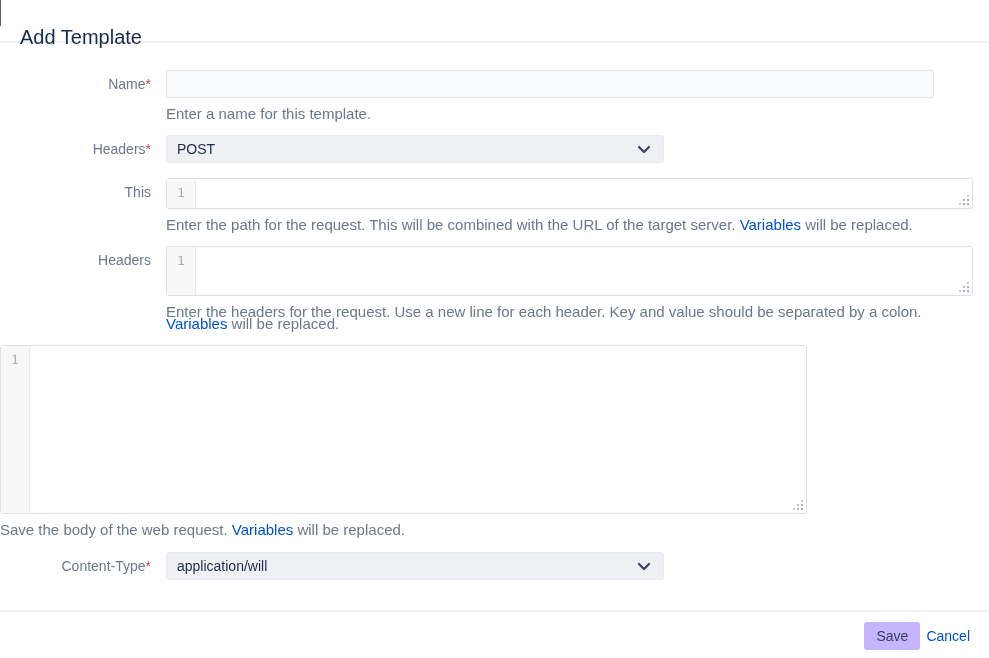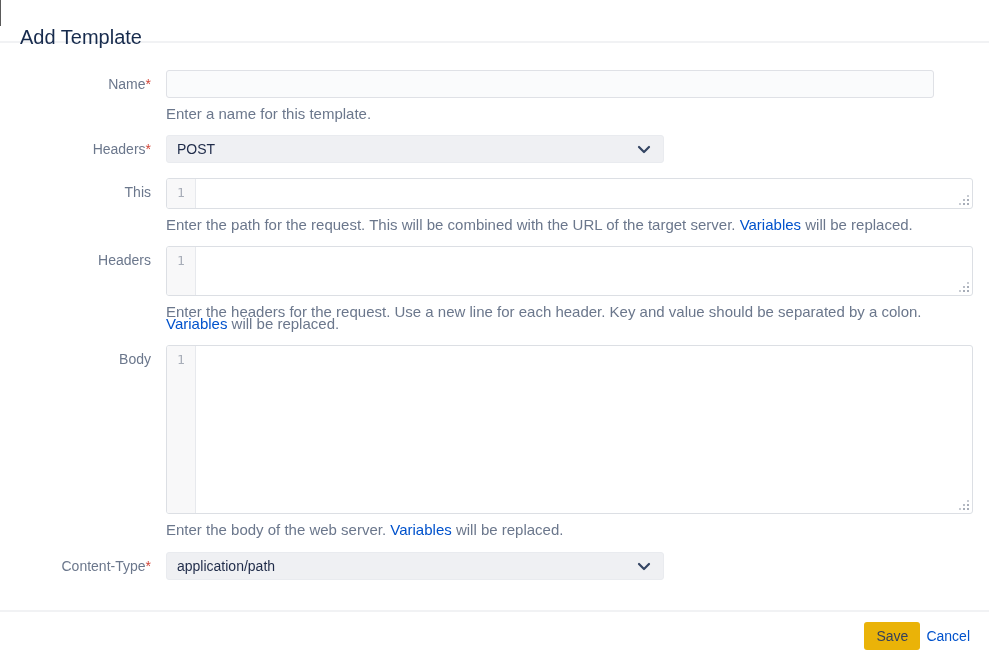--- a/index.html
+++ b/index.html
@@ -146,21 +146,21 @@
     height: 48px;
     border-top: 2px solid #F1F2F4;
     display: flex;
     justify-content: flex-end;
     align-items: flex-start;
     padding: 10px 19px 0 0;
   }
   .save-button {
     height: 28px;
     padding: 0 12px;
-    background: #eab308;
+    background: #c4b5fd;
     border: none;
     border-radius: 3px;
     font-family: "Liberation Sans", sans-serif;
     font-size: 14px;
     color: #35405C;
     cursor: pointer;
   }
   .cancel-link {
     margin-left: 6px;
     line-height: 28px;
@@ -229,40 +229,39 @@
       </div>
       <div class="field-description">
         <span>Enter the headers for the request. Use a new line for each header. Key and value should be separated by a colon.</span>
         <a class="inline-link">Variables</a>
         <span>will be replaced.</span>
       </div>
     </div>
   </div>
 
   <div class="form-row" style="margin-bottom:16px;">
-    <div class="row-label"><span>Body</span></div>
     <div class="row-content">
       <div class="code-editor editor-lg">
         <div class="editor-gutter">1</div>
         <div class="editor-area"></div>
         <div class="resize-grip"></div>
       </div>
       <div class="field-description">
-        <span>Enter the body of the web server.</span>
+        <span>Save the body of the web request.</span>
         <a class="inline-link">Variables</a>
         <span>will be replaced.</span>
       </div>
     </div>
   </div>
 
   <div class="form-row">
     <div class="row-label"><span>Content-Type</span><span class="required-marker">*</span></div>
     <div class="row-content">
       <div class="select-control">
-        <span class="select-value">application/path</span>
+        <span class="select-value">application/will</span>
         <span class="chevron-icon">
           <svg width="14" height="9" viewBox="0 0 14 9">
               <polyline points="2,2 7,7 12,2" fill="none" stroke="#344563" stroke-width="2.2" stroke-linecap="round" stroke-linejoin="round"></polyline>
             </svg>
         </span>
       </div>
     </div>
   </div>
 
 </main>

